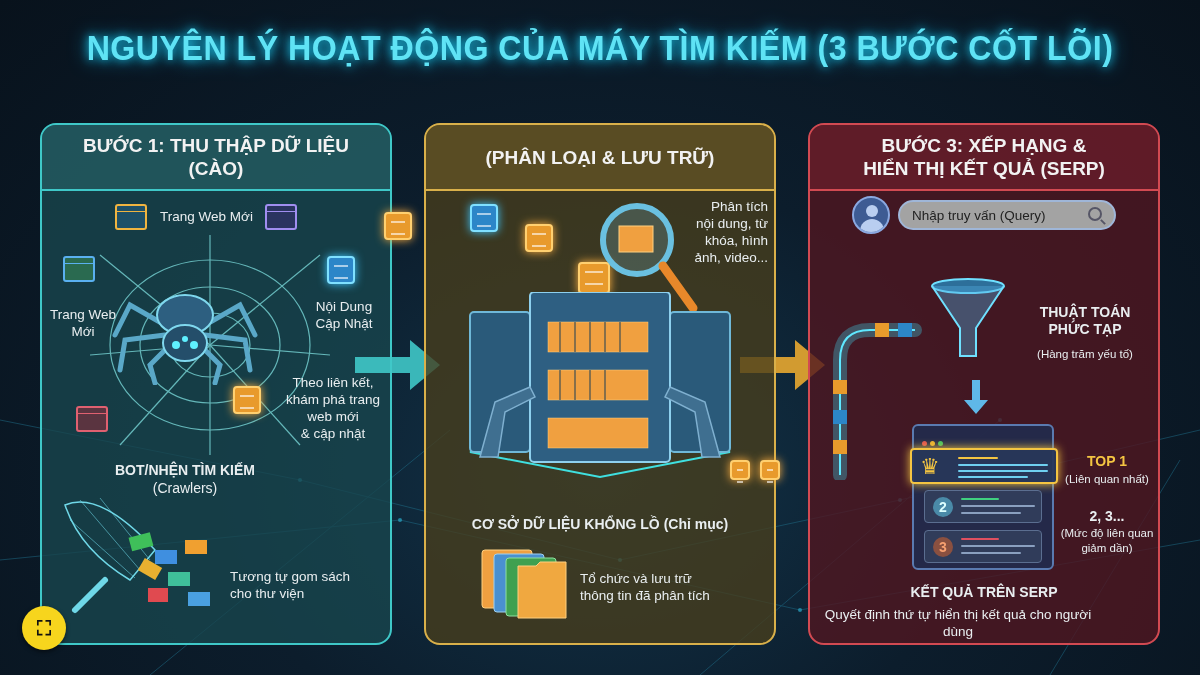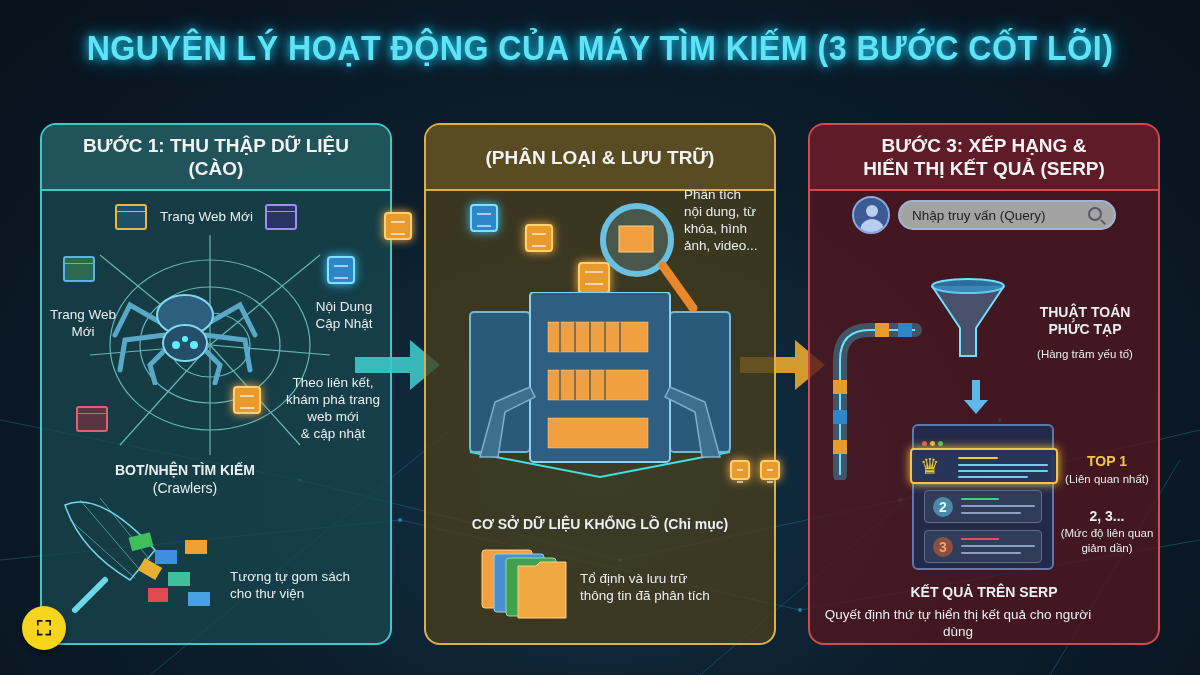--- a/index.html
+++ b/index.html
@@ -170,21 +170,21 @@
   </div>
 </div>
 <div class="cube b" style="left:470px;top:204px"></div>
 <div class="cube o" style="left:525px;top:224px"></div>
 <div class="cube o" style="left:578px;top:262px;width:32px;height:32px"></div>
 <svg class="abs" style="left:595px;top:198px" width="110" height="130">
   <circle cx="42" cy="42" r="34" fill="rgba(120,180,200,0.25)" stroke="#6ac0e0" stroke-width="6"></circle>
   <rect x="24" y="28" width="34" height="26" fill="#f0a040" stroke="#ffd080" stroke-width="1"></rect>
   <line x1="68" y1="68" x2="98" y2="110" stroke="#e8882a" stroke-width="9" stroke-linecap="round"></line>
 </svg>
-<div class="abs txt" style="left:684px;top:186px;text-align:left;width:84px">
+<div class="abs txt" style="left:684px;top:198px;text-align:right;width:84px">
   <div>Phân tích</div>
     <div>nội dung, từ</div>
     <div>khóa, hình</div>
     <div>ảnh, video...</div>
 </div>
 <svg class="abs" style="left:460px;top:292px" width="280" height="190">
   <polygon points="10,160 140,185 270,160 140,135" fill="none" stroke="#3fe0e0" stroke-width="2"></polygon>
   <rect x="10" y="20" width="60" height="140" rx="4" fill="#2a5a7a" stroke="#6fb8d8" stroke-width="2"></rect>
   <rect x="210" y="20" width="60" height="140" rx="4" fill="#2a5a7a" stroke="#6fb8d8" stroke-width="2"></rect>
   <rect x="70" y="0" width="140" height="170" rx="4" fill="#2e5f82" stroke="#8ed0ee" stroke-width="2"></rect>
@@ -210,21 +210,21 @@
   </g>
 </svg>
 <div class="abs txt bold" style="left:432px;top:516px;width:336px;font-size:14px">CƠ SỞ DỮ LIỆU KHỔNG LỒ (Chỉ mục)</div>
 <svg class="abs" style="left:478px;top:542px" width="94" height="80">
   <rect x="4" y="8" width="50" height="58" rx="3" fill="#f0a040" stroke="#ffd080"></rect>
   <rect x="16" y="12" width="50" height="58" rx="3" fill="#4a90d0" stroke="#9fd0f0"></rect>
   <rect x="28" y="16" width="50" height="58" rx="3" fill="#3fa050" stroke="#8fe0a0"></rect>
   <path d="M40 24 L58 24 L62 20 L88 20 L88 76 L40 76Z" fill="#f0a840" stroke="#ffd080"></path>
 </svg>
 <div class="abs txt" style="left:580px;top:570px;text-align:left">
-    <div>Tổ định và lưu trữ</div>
+    <div>Tổ chức và lưu trữ</div>
     <div>thông tin đã phân tích</div>
   </div>
 <div class="cube o" style="left:730px;top:460px;width:20px;height:20px"></div>
 <div class="cube o" style="left:760px;top:460px;width:20px;height:20px"></div>
 
 <div class="panel p3">
   <div class="phead">
     <div>
         <div>BƯỚC 3: XẾP HẠNG &amp;</div>
         <div>HIỂN THỊ KẾT QUẢ (SERP)</div>

